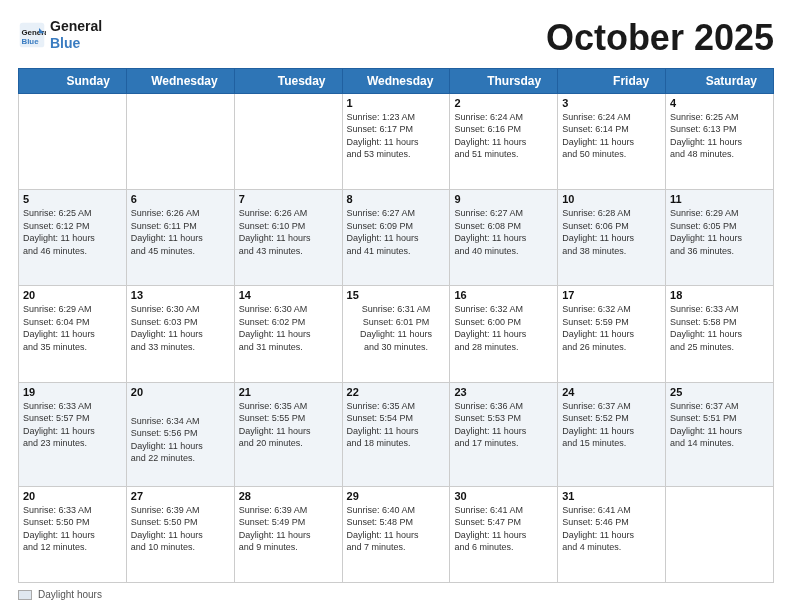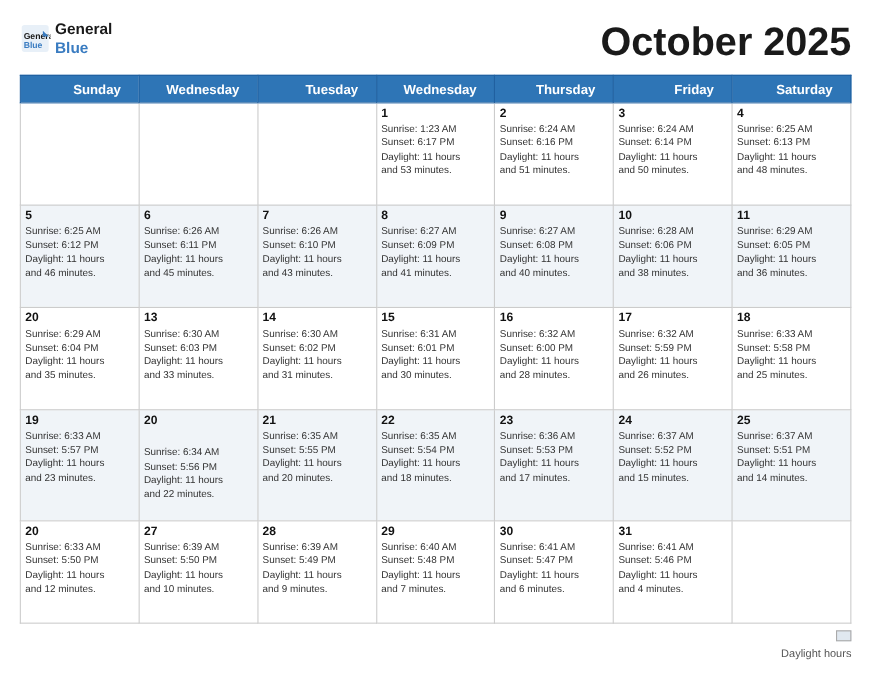--- a/index.html
+++ b/index.html
@@ -87,23 +87,22 @@
       line-height: 1.4;
     }
     .empty-cell {
       background-color: #f9f9f9;
     }
     .footer {
       margin-top: 6px;
       font-size: 10px;
       color: #555;
       display: flex;
-      align-items: flex-end;
+      align-items: center;
       gap: 6px;
-      flex-direction: column;
     }
     .footer-box {
       width: 14px;
       height: 10px;
       background: #e0e8f0;
       border: 1px solid #aaa;
       display: inline-block;
     }
   </style>
 </head>
@@ -242,21 +241,21 @@
           </td>
           <td>
             <div class="day-num">14</div>
             <div class="day-info" style="white-space: pre-line;">Sunrise: 6:30 AM
 Sunset: 6:02 PM
 Daylight: 11 hours
 and 31 minutes.</div>
           </td>
           <td>
             <div class="day-num">15</div>
-            <div class="day-info" style="white-space: pre-line;">Sunrise: 6:31 AM
+            <div class="day-info" style="white-space: pre-line; text-align: center;">Sunrise: 6:31 AM
 Sunset: 6:01 PM
 Daylight: 11 hours
 and 30 minutes.</div>
           </td>
           <td>
             <div class="day-num">16</div>
             <div class="day-info" style="white-space: pre-line;">Sunrise: 6:32 AM
 Sunset: 6:00 PM
 Daylight: 11 hours
 and 28 minutes.</div>

